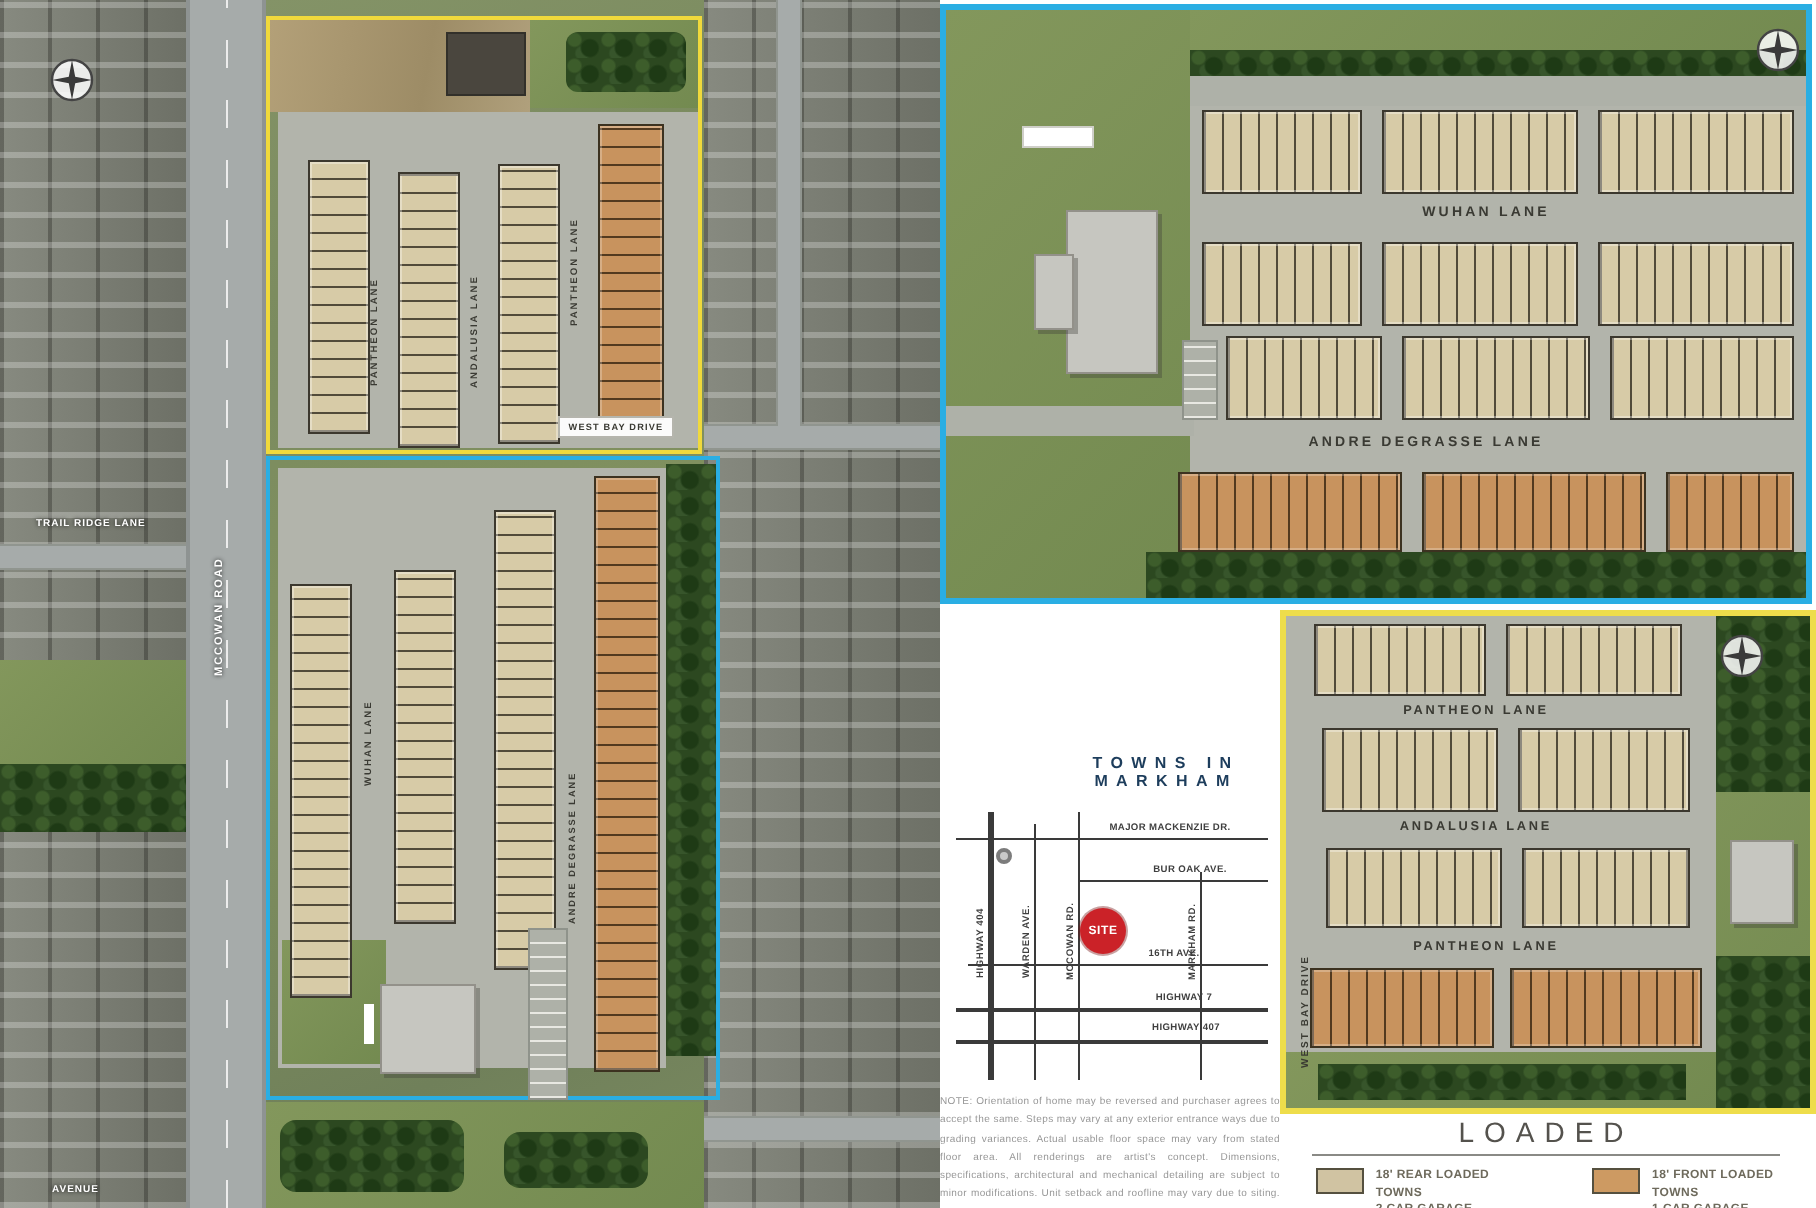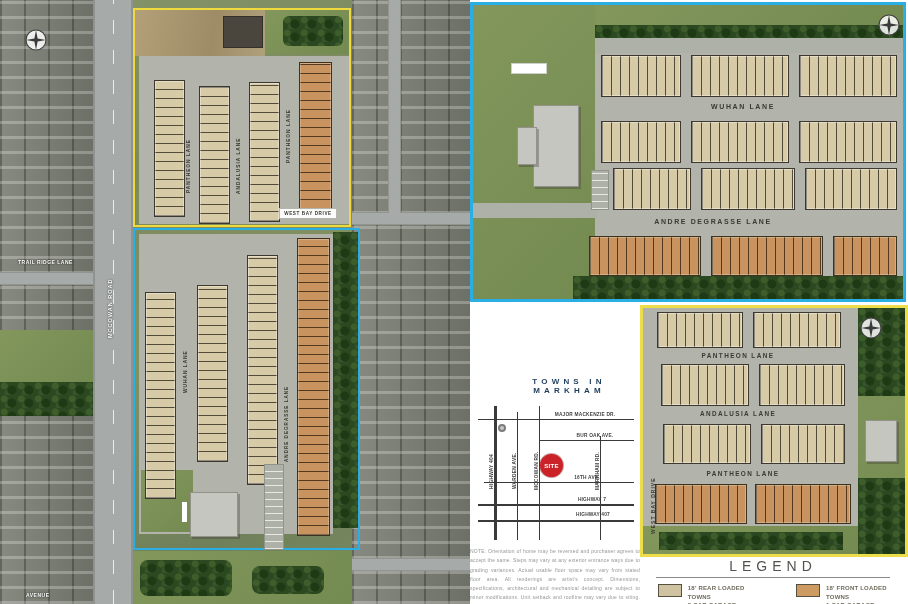--- a/index.html
+++ b/index.html
@@ -197,21 +197,21 @@
     <div class="abs o-row" style="left:360px;top:231px;width:64px;height:40px;"></div>
 
     <div class="abs trees" style="left:100px;top:271px;width:330px;height:23px;"></div>
 
     <svg class="abs compass" style="left:404px;top:8px;" viewBox="0 0 24 24">
       <circle cx="12" cy="12" r="10" fill="rgba(255,255,255,.85)" stroke="#444" stroke-width="1.2"></circle>
       <path d="M12 2 L13.6 10.4 L22 12 L13.6 13.6 L12 22 L10.4 13.6 L2 12 L10.4 10.4 Z" fill="#3a3a3a"></path>
     </svg>
   </div>
 
-  <div class="abs tagline" style="left:470px;top:377px;width:174px;padding-left:24px;">TOWNS IN MARKHAM</div>
+  <div class="abs tagline" style="left:484px;top:377px;width:174px;padding-left:24px;">TOWNS IN MARKHAM</div>
 
   <div class="abs" style="left:478px;top:406px;width:156px;height:134px;background:#fff;">
     <div class="abs mline" style="left:16px;top:0;width:2.5px;height:134px;"></div>
     <div class="abs mline" style="left:39px;top:6px;width:1.2px;height:128px;"></div>
     <div class="abs mline" style="left:61px;top:0;width:1.2px;height:134px;"></div>
     <div class="abs mline" style="left:122px;top:30px;width:1.2px;height:104px;"></div>
     <div class="abs mline" style="left:0;top:13px;width:156px;height:1.2px;"></div>
     <div class="abs mline" style="left:61px;top:34px;width:95px;height:1.2px;"></div>
     <div class="abs mline" style="left:6px;top:76px;width:150px;height:1.2px;"></div>
     <div class="abs mline" style="left:0;top:98px;width:156px;height:2.2px;"></div>
@@ -260,21 +260,21 @@
 
     <div class="abs plan-label vert" style="left:4px;top:156px;width:12px;height:84px;font-size:5px;">WEST BAY DRIVE</div>
 
     <svg class="abs compass" style="left:216px;top:8px;" viewBox="0 0 24 24">
       <circle cx="12" cy="12" r="10" fill="rgba(255,255,255,.85)" stroke="#444" stroke-width="1.2"></circle>
       <path d="M12 2 L13.6 10.4 L22 12 L13.6 13.6 L12 22 L10.4 13.6 L2 12 L10.4 10.4 Z" fill="#3a3a3a"></path>
     </svg>
   </div>
 
   <div class="abs" style="left:642px;top:558px;width:262px;">
-    <div class="legend-title">LEGEND</div>
+    <div class="legend-title">LOADED</div>
     <div class="legend-rule" style="margin:3px 14px 6px 14px;"></div>
     <div class="legend-row">
       <div class="legend-item" style="margin-left:16px;">
         <div class="swatch sw1"></div>
         <div class="legend-text">
           <div>18' REAR LOADED TOWNS</div>
           <div>2 CAR GARAGE</div>
         </div>
       </div>
       <div class="legend-item" style="margin-left:34px;">

